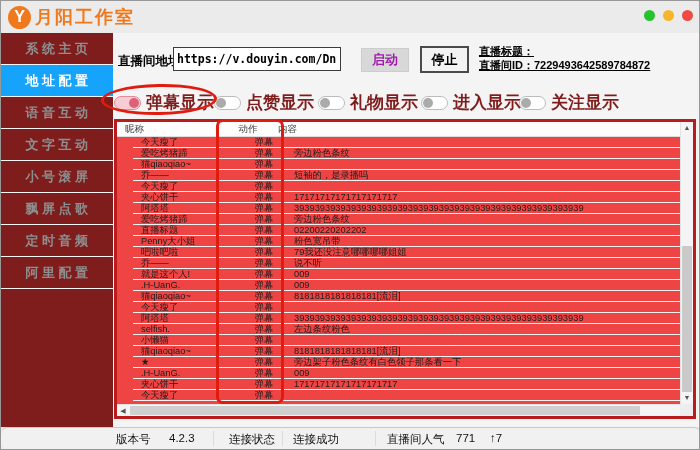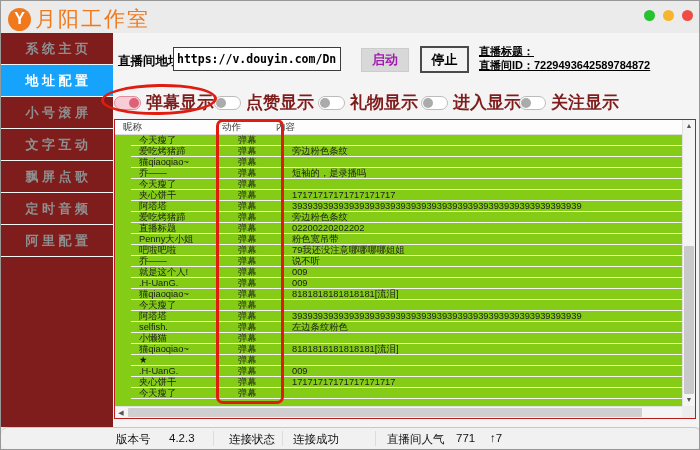--- a/index.html
+++ b/index.html
@@ -4,21 +4,21 @@
 <style>
   * { margin:0; padding:0; box-sizing:border-box; font-family:"Liberation Sans","DejaVu Sans",sans-serif; }
   html,body { width:700px; height:450px; }
   body { position:relative; background:#ebebeb; overflow:hidden; border:1px solid #979797; }
 
   
   .titlebar { position:absolute; left:0; top:0; width:700px; height:32px; background:#ebebeb; }
   .logo { position:absolute; left:7px; top:4px; display:flex; align-items:center; gap:4px; }
   .logo-badge { width:23px; height:23px; border-radius:50%; background:#f0791d; color:#fff;
     font-weight:bold; font-size:16px; display:flex; align-items:center; justify-content:center; }
-  .logo-text { color:#f0791d; font-size:21px; font-weight:normal; letter-spacing:2px; }
+  .logo-text { color:#f0791d; font-size:18px; font-weight:bold; letter-spacing:2px; }
   .win-dots { position:absolute; right:8px; top:9px; display:flex; gap:8px; }
   .dot { width:11px; height:11px; border-radius:50%; }
   .dot.green { background:#25c32e; } .dot.yellow { background:#f5b52e; } .dot.red { background:#f04b43; }
 
   
   .sidebar { position:absolute; left:0; top:32px; width:112px; bottom:22px; background:#7f1d1d; }
   .side-item { height:32px; line-height:32px; text-align:center; font-size:13px; font-weight:bold;
     color:#8f8f8f; letter-spacing:3.5px; border-bottom:1px solid #f7f7f7; cursor:pointer;
     padding-left:3px; }
   .side-item.active { background:#15a3fc; color:#fff; }
@@ -44,29 +44,29 @@
   .switch { position:relative; width:27px; height:14px; border-radius:7px; background:#fff;
     border:1px solid #bcbcbc; }
   .switch .knob { position:absolute; top:1px; left:1px; width:10px; height:10px; border-radius:50%;
     background:#ababab; }
   .switch.on { background:#f7ccd4; border-color:#e28b9b; }
   .switch.on .knob { left:auto; right:1px; background:#dd6277; }
   .toggle-label { font-size:17px; font-weight:bold; color:#7f1d1d; }
 
   
   .tbl { position:absolute; left:113px; top:118px; width:582px; height:300px;
-    background:#84cc16; border:1px solid #b91c1c; }
+    background:#ef4444; border:3px solid #b91c1c; }
   .tbl-header { position:absolute; left:0; top:0; right:13px; height:15px; display:flex;
     border-bottom:1px solid #dcdcdc; background:#fdfdfd; }
   .hcell { font-size:9.5px; color:#3c3c3c; line-height:14px; white-space:nowrap; overflow:hidden; }
   .tbl-body { position:absolute; left:0; top:15px; right:13px; bottom:12px; overflow:hidden;margin-left:16px; }
   .trow { display:flex; height:11px; line-height:11px; border-bottom:1px solid #f3f3f3; }
   .cell { font-size:9.3px; color:#1c1c1c; white-space:nowrap; overflow:hidden; }
   .c1 { width:95px; padding-left:8px; }
-  .c2 { width:60px; padding-left:12px; }
+  .c2 { width:60px; padding-left:12px;text-align:center; }
   .c3 { flex:1; padding-left:6px; }
 
   .vscroll { position:absolute; right:0; top:0; width:13px; bottom:12px; background:#f4f4f4;
     border-left:1px solid #e2e2e2; }
   .vs-btn { position:absolute; left:0; width:12px; height:12px; font-size:7px; color:#555;
     text-align:center; line-height:12px; cursor:pointer; }
   .vs-up { top:0; } .vs-down { bottom:0; }
   .vs-thumb { position:absolute; left:1px; width:10px; top:44%; bottom:12px; background:#c9c9c9;
     border-radius:1px; cursor:grab; }
   .hscroll { position:absolute; left:0; right:13px; bottom:0; height:12px; background:#f4f4f4;
@@ -100,22 +100,23 @@
   <div class="win-dots">
     <div class="dot green"></div>
     <div class="dot yellow"></div>
     <div class="dot red"></div>
   </div>
 </div>
 
 <div class="sidebar">
     <div class="side-item">系统主页</div>
     <div class="side-item active">地址配置</div>
+    <div class="side-item">语音互动</div>
+    <div class="side-item">文字互动</div>
     <div class="side-item">小号滚屏</div>
-    <div class="side-item">文字互动</div>
     <div class="side-item">飘屏点歌</div>
     <div class="side-item">定时音频</div>
     <div class="side-item">阿里配置</div>
   </div>
 
 <div class="main"></div>
 
 <span class="addr-label">直播间地址</span>
 <input class="addr-input" value="https://v.douyin.com/Dn96v7s/" style="">
 <div class="btn btn-start">启动</div>
@@ -260,20 +261,21 @@
         <div class="cell c2">弹幕</div>
       </div>
       <div class="trow">
         <div class="cell c1">猫qiaoqiao~</div>
         <div class="cell c2">弹幕</div>
         <div class="cell c3">8181818181818181[流泪]</div>
       </div>
       <div class="trow">
         <div class="cell c1">★</div>
         <div class="cell c2">弹幕</div>
+        <div class="cell c3">旁边架子粉色条纹有白色领子那条看一下</div>
       </div>
       <div class="trow">
         <div class="cell c1">.H-UanG.</div>
         <div class="cell c2">弹幕</div>
         <div class="cell c3">009</div>
       </div>
       <div class="trow">
         <div class="cell c1">夹心饼干</div>
         <div class="cell c2">弹幕</div>
         <div class="cell c3">17171717171717171717</div>

